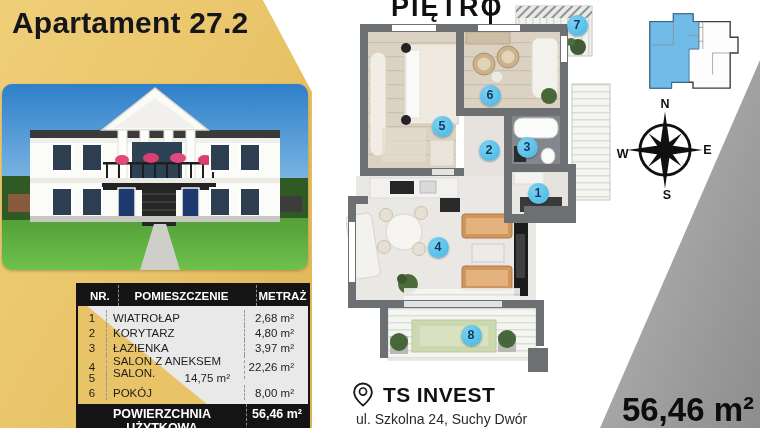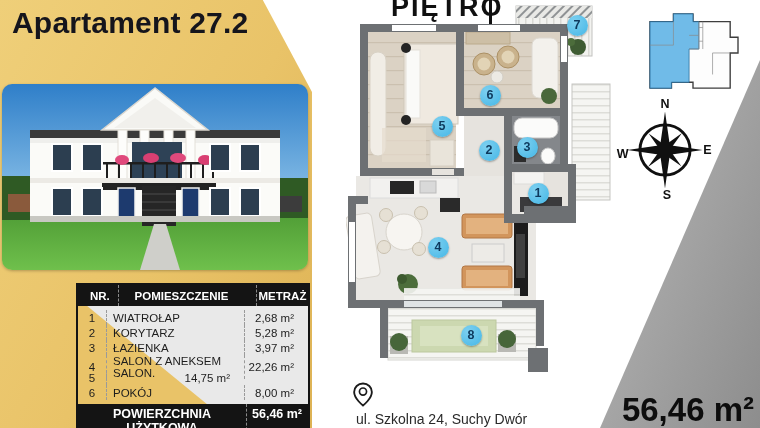--- a/index.html
+++ b/index.html
@@ -164,21 +164,21 @@
       <div id="rt-gold"></div>
       <div id="rt-rows">
           <div class="rt-row">
             <span class="c-nr">1</span>
             <span class="c-room">WIATROŁAP</span>
             <span class="c-area">2,68 m²</span>
           </div>
           <div class="rt-row">
             <span class="c-nr">2</span>
             <span class="c-room">KORYTARZ</span>
-            <span class="c-area">5,28 m²</span>
+            <span class="c-area">4,80 m²</span>
           </div>
           <div class="rt-row">
             <span class="c-nr">3</span>
             <span class="c-room">ŁAZIENKA</span>
             <span class="c-area">3,97 m²</span>
           </div>
           <div class="rt-row">
             <span class="c-nr">4</span>
             <span class="c-room">SALON Z ANEKSEM SALON.</span>
             <span class="c-area">22,26 m²</span>
@@ -372,17 +372,18 @@
       </g>
     </svg>
   </div>
 
   <div id="dev">
     <div class="row1">
       <svg viewBox="0 0 26 32" width="22" height="27">
         <path d="M13 3 C7 3 2.5 7.5 2.5 13 C2.5 21 13 29 13 29 C13 29 23.5 21 23.5 13 C23.5 7.5 19 3 13 3 Z" fill="none" stroke="#1b1b1b" stroke-width="2.2"></path>
         <circle cx="13" cy="12.5" r="4.2" fill="none" stroke="#1b1b1b" stroke-width="2"></circle>
       </svg>
+      <span class="name">TS INVEST</span>
     </div>
     <div class="addr">ul. Szkolna 24, Suchy Dwór</div>
   </div>
 
 </div>
 
 </body></html>

